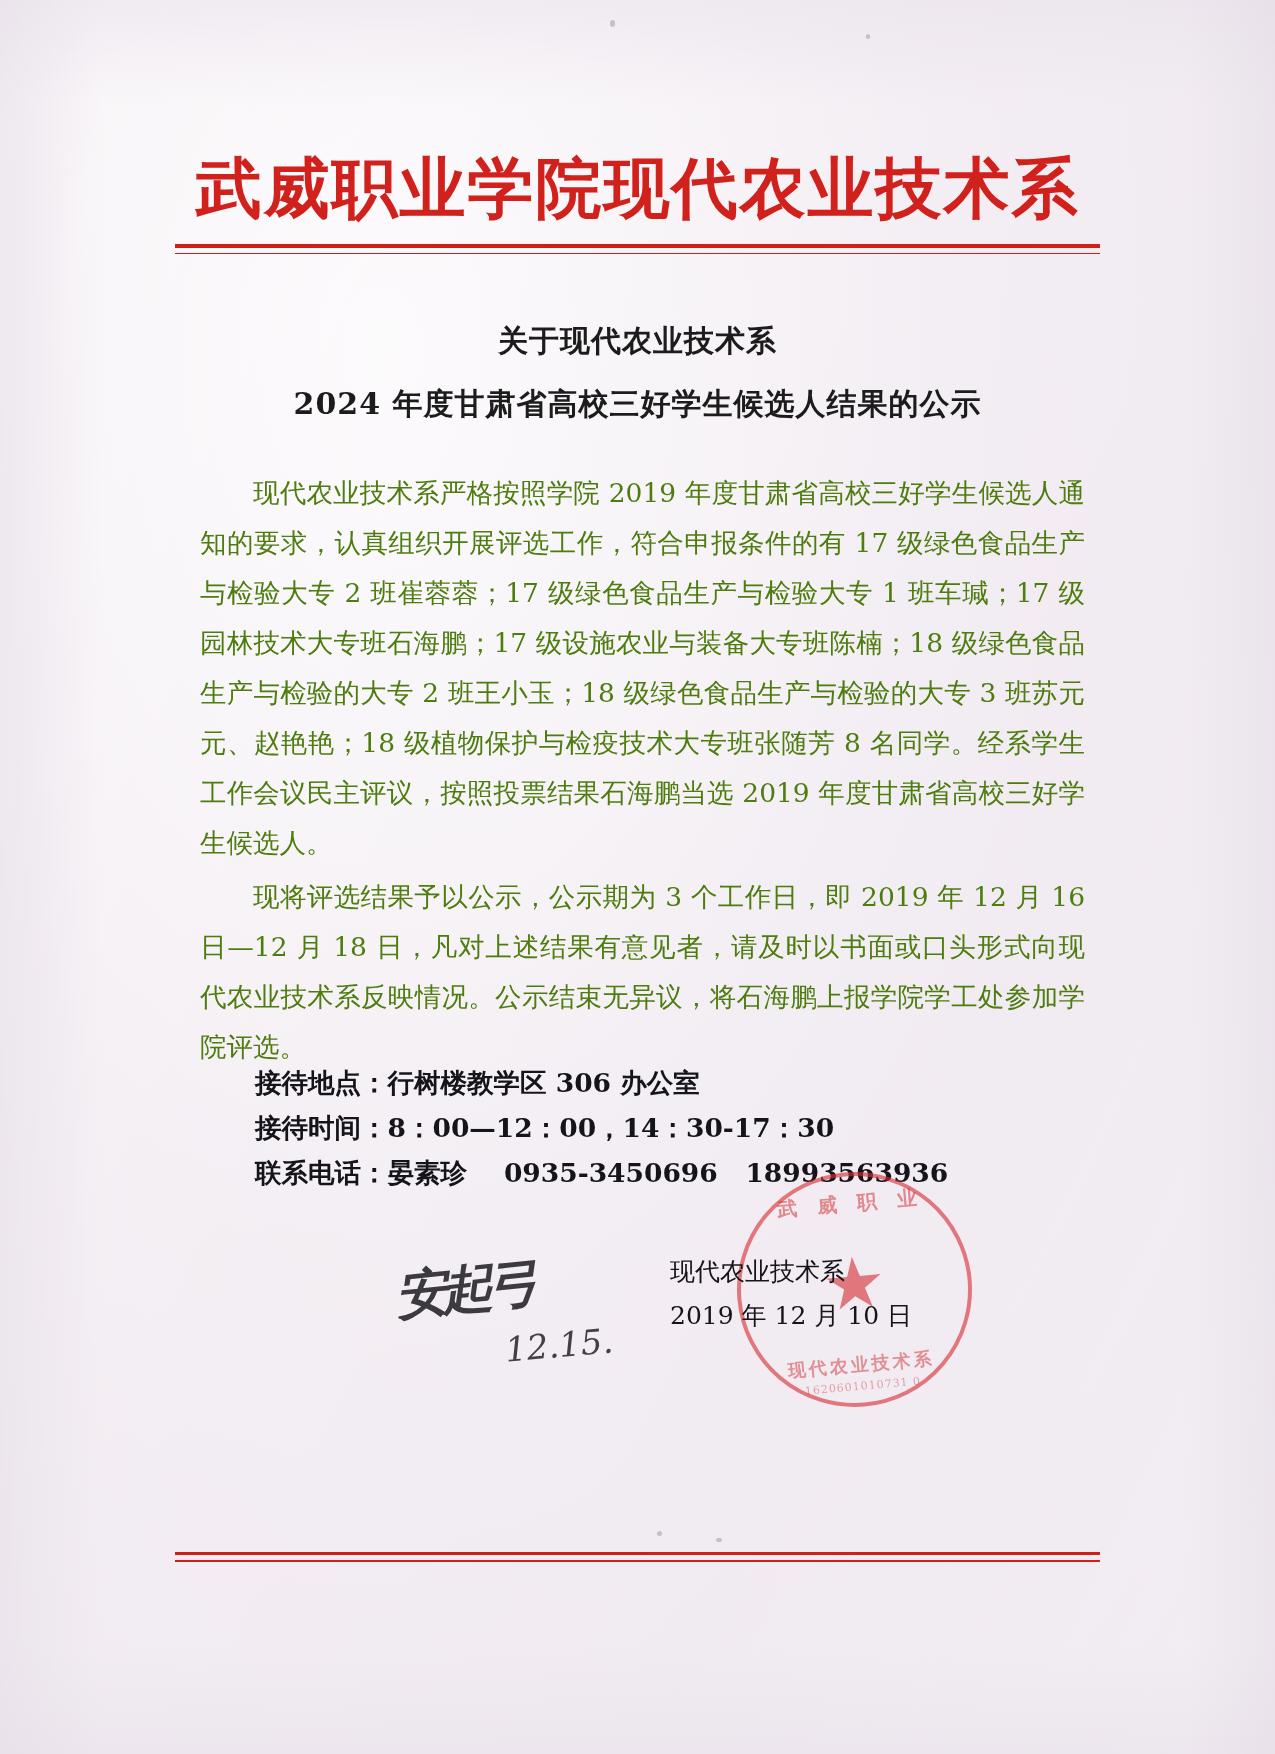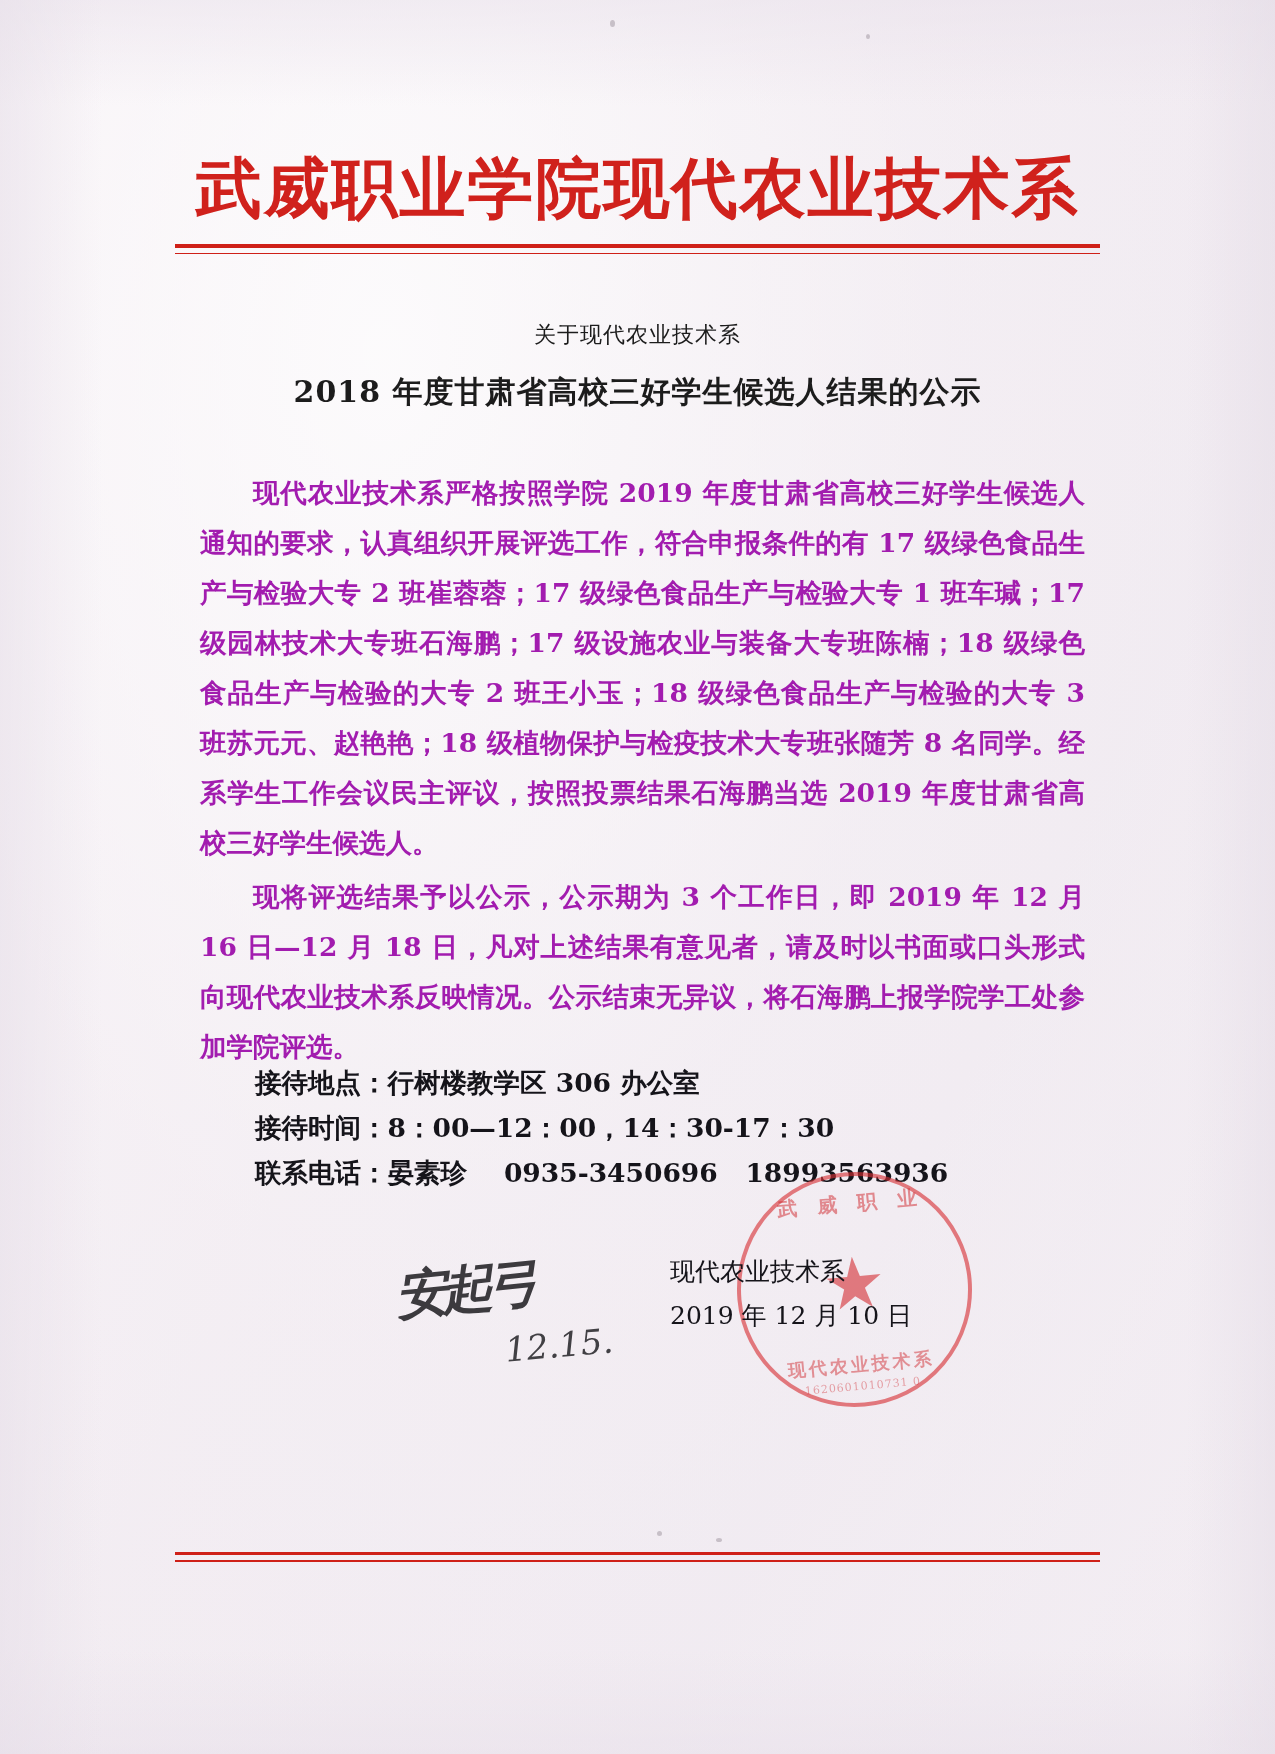--- a/index.html
+++ b/index.html
@@ -74,45 +74,44 @@
   
   .doc-title-wrap {
     position: absolute;
     left: 175px;
     top: 318px;
     width: 925px;
     text-align: center;
     color: #1c1c1c;
   }
   .doc-title-line1 {
-    font-size: 22px;
-    font-weight: normal;
+    font-size: 30px;
+    font-weight: bold;
     letter-spacing: 1px;
     line-height: 1.5;
   }
   .doc-title-line2 {
     font-size: 30px;
     font-weight: bold;
     letter-spacing: 1px;
     line-height: 1.5;
     margin-top: 18px;
   }
 
   
   .body-text {
     position: absolute;
     left: 200px;
     top: 468px;
     width: 885px;
-    color: #a21caf;
+    color: #4d7c0f;
     font-size: 26.5px;
     line-height: 50px;
     text-align: justify;
     text-justify: inter-ideograph;
-    font-weight: bold;
   }
   .para {
     text-indent: 2em;
     margin: 0 0 0 0;
   }
   .para + .para {
     margin-top: 4px;
   }
 
   
@@ -242,21 +241,21 @@
 <div class="sheet">
 
   <div class="letterhead">
     <div class="letterhead-title">武威职业学院现代农业技术系</div>
     <div class="rule-thick"></div>
     <div class="rule-thin"></div>
   </div>
 
   <div class="doc-title-wrap">
     <div class="doc-title-line1">关于现代农业技术系</div>
-    <div class="doc-title-line2">2018 年度甘肃省高校三好学生候选人结果的公示</div>
+    <div class="doc-title-line2">2024 年度甘肃省高校三好学生候选人结果的公示</div>
   </div>
 
   <div class="body-text">
     <p class="para">现代农业技术系严格按照学院 2019 年度甘肃省高校三好学生候选人通知的要求，认真组织开展评选工作，符合申报条件的有 17 级绿色食品生产与检验大专 2 班崔蓉蓉；17 级绿色食品生产与检验大专 1 班车瑊；17 级园林技术大专班石海鹏；17 级设施农业与装备大专班陈楠；18 级绿色食品生产与检验的大专 2 班王小玉；18 级绿色食品生产与检验的大专 3 班苏元元、赵艳艳；18 级植物保护与检疫技术大专班张随芳 8 名同学。经系学生工作会议民主评议，按照投票结果石海鹏当选 2019 年度甘肃省高校三好学生候选人。</p>
     <p class="para">现将评选结果予以公示，公示期为 3 个工作日，即 2019 年 12 月 16 日—12 月 18 日，凡对上述结果有意见者，请及时以书面或口头形式向现代农业技术系反映情况。公示结束无异议，将石海鹏上报学院学工处参加学院评选。</p>
   </div>
 
   <div class="contact-block">
     <div class="contact-line">接待地点：行树楼教学区 306 办公室</div>
     <div class="contact-line">接待时间：8：00—12：00，14：30-17：30</div>

